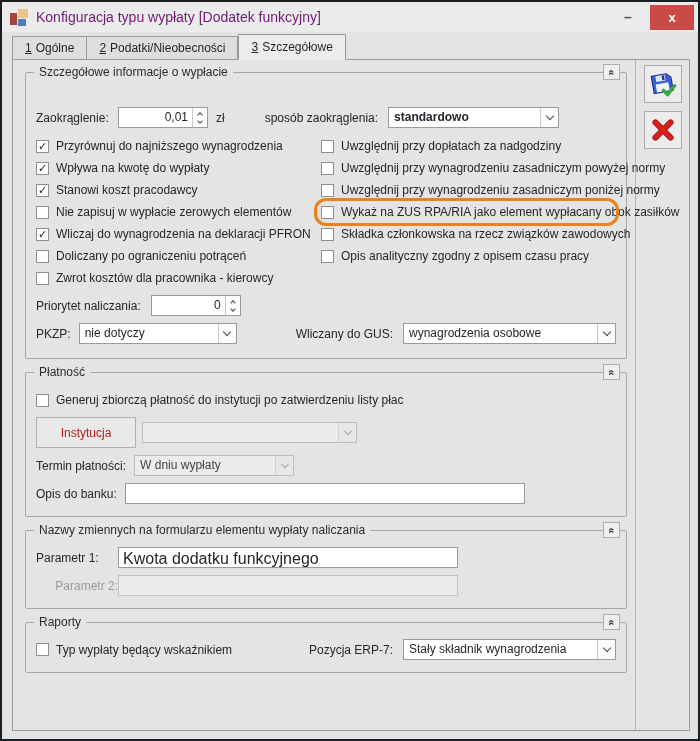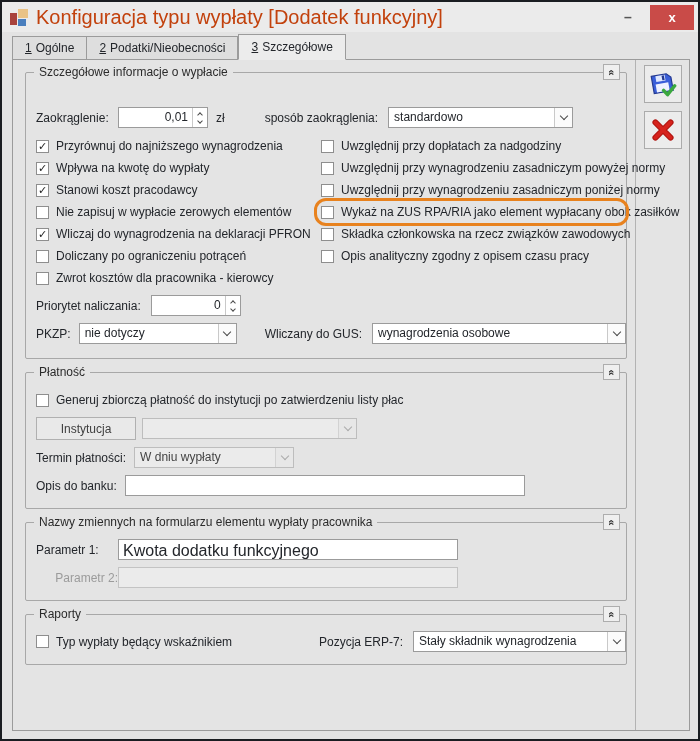--- a/index.html
+++ b/index.html
@@ -8,39 +8,39 @@
 
   .window { width: 700px; height: 741px; border: 2px solid #1a1d21; background: #e3e3e3; display: flex; flex-direction: column; }
 
   
   .titlebar { height: 30px; flex: 0 0 30px; display: flex; align-items: center; padding: 0 4px 0 8px; background: #ebebeb; }
   .app-icon { position: relative; width: 18px; height: 17px; margin-right: 8px; }
   .app-icon i { position: absolute; display: block; }
   .app-icon .lg-red  { left: 0;  top: 4px; width: 7px; height: 12px; background: #a8423c; }
   .app-icon .lg-tan  { left: 8px; top: 0;  width: 10px; height: 9px; background: #eac386; }
   .app-icon .lg-blue { left: 8px; top: 10px; width: 8px; height: 7px; background: #4a7fbe; }
-  .win-title { font-size: 20px; color: #c2410c; flex: 1; white-space: nowrap; overflow: hidden; }
+  .win-title { font-size: 14px; color: #701a75; flex: 1; white-space: nowrap; overflow: hidden; }
   .min-btn { width: 24px; text-align: center; font-weight: bold; color: #555; font-size: 14px; margin-right: 10px; cursor: default; }
   .close-btn { width: 44px; height: 25px; background: #c94b48; color: #fff; font-weight: bold; font-size: 13px; display: flex; align-items: center; justify-content: center; cursor: default; }
 
   
   .tabstrip { display: flex; align-items: flex-end; padding-left: 10px; height: 27px; flex: 0 0 27px; position: relative; z-index: 2; }
   .tab { border: 1px solid #9b9b9b; border-bottom: none; background: #dedede; padding: 0 12px; height: 23px; display: flex; align-items: center; margin-right: 0; }
   .tab + .tab { border-left: none; }
   .tab.active { background: #ececec; height: 26px; border-left: 1px solid #9b9b9b; margin-bottom: -1px; border-bottom: 1px solid #ececec; }
   .tab-num { text-decoration: underline; margin-right: 4px; }
 
   
   .panel { flex: 1; margin: 0 8px 8px 10px; border: 1px solid #9b9b9b; background: #e4e4e4; display: flex; min-height: 0; }
   .main { flex: 1; padding: 12px 8px 0 12px; min-width: 0; }
   .side-toolbar { flex: 0 0 54px; border-left: 1px solid #b3b3b3; display: flex; flex-direction: column; align-items: center; padding-top: 5px; gap: 8px; }
   .tool-btn { width: 38px; height: 38px; border: 1px solid #ababab; background: #ececec; display: flex; align-items: center; justify-content: center; cursor: default; }
 
   
-  .groupbox { position: relative; border: 1px solid #a8a8a8; border-radius: 2px; margin-bottom: 13px; padding: 14px 0 8px 10px; }
+  .groupbox { position: relative; border: 1px solid #a8a8a8; border-radius: 2px; margin-bottom: 13px; padding: 14px 10px 8px 10px; }
   .legend { position: absolute; top: -8px; left: 8px; background: #e4e4e4; padding: 0 5px; color: #2b2b2b; white-space: nowrap; }
   .collapse-btn { position: absolute; top: -9px; right: 6px; width: 17px; height: 16px; border: 1px solid #adadad; background: #efefef; display: flex; align-items: center; justify-content: center; cursor: default; }
   .dbl-chev { display: inline-block; transform: rotate(90deg); font-weight: bold; font-size: 11px; color: #333; line-height: 1; }
 
   
   .row { display: flex; align-items: center; margin-bottom: 7px; }
   .lab { white-space: nowrap; }
   .dim { color: #9b9b9b; text-align: right; }
 
   .field { border: 1px solid #9b9b9b; background: #fff; height: 21px; padding: 2px 4px; font-size: 16px; }
@@ -64,21 +64,21 @@
   .cb-row { display: flex; align-items: center; height: 22px; position: relative; }
   .cb { width: 13px; height: 13px; border: 1px solid #8e8e8e; background: #fff; flex: 0 0 13px; margin-right: 7px; display: flex; align-items: center; justify-content: center; font-size: 11px; font-weight: bold; color: #222; line-height: 1; }
   .cb.on::after { content: "\2713"; }
   .cb-lab { white-space: nowrap; }
   .cb-row.hl::before { content: ""; position: absolute; left: -7px; right: -3px; top: -3px; bottom: -3px; border: 3px solid #e8821e; border-radius: 12px; pointer-events: none; }
 
   .cb-cols { display: flex; margin: 2px 0 6px 0; }
   .cb-col-left { flex: 0 0 285px; }
   .cb-col-right { flex: 1; min-width: 0; }
 
-  .btn { border: 1px solid #b0b0b0; background: #e9e9e9; height: 23px; padding: 0 10px; display: flex; align-items: center; justify-content: center; color: #404040; cursor: default; }
+  .btn { border: 1px solid #b0b0b0; background: #e9e9e9; height: 31px; padding: 0 10px; display: flex; align-items: center; justify-content: center; color: #b91c1c; cursor: default; }
 
   .formula-box { width: 100%; height: 72px; border: 1px solid #b5b5b5; background: #f2f2f2; padding: 4px 6px; overflow: hidden; }
 
   .w80 { flex: 0 0 82px; }
   .mla { margin-left: auto; }
 </style>
 </head>
 <body>
 
 <div class="window">
@@ -122,21 +122,21 @@
           <span class="lab w80">Zaokrąglenie:</span>
           <span class="spin" style="width:90px;">
             <span class="spin-val">0,01</span>
             <span class="spin-btns">
                 <i class="chev up"></i>
                 <i class="chev"></i>
               </span>
           </span>
           <span class="lab" style="margin-left:8px;">zł</span>
           <span class="lab" style="margin-left:40px;">sposób zaokrąglenia:</span>
-          <span class="combo" style="width:185px; margin-left:10px;">
+          <span class="combo" style="width:171px; margin-left:10px;font-weight:bold;">
             <span class="combo-val">standardowo</span>
             <span class="combo-arrow">
                 <i class="chev"></i>
               </span>
           </span>
         </div>
 
         <div class="cb-cols">
           <div class="cb-col-left">
               <div class="cb-row">
@@ -209,21 +209,21 @@
 
         <div class="row" style="margin-bottom:10px;">
           <span class="lab">PKZP:</span>
           <span class="combo" style="width:158px; margin-left:8px;gap:39px;">
             <span class="combo-val">nie dotyczy</span>
             <span class="combo-arrow">
                 <i class="chev"></i>
               </span>
           </span>
           <span class="lab mla" style="margin-right:10px;">Wliczany do GUS:</span>
-          <span class="combo" style="width:254px;">
+          <span class="combo" style="width:213px;">
             <span class="combo-val">wynagrodzenia osobowe</span>
             <span class="combo-arrow">
                 <i class="chev"></i>
               </span>
           </span>
         </div>
       </div>
 
       <div class="groupbox">
         <span class="legend">Płatność</span>
@@ -256,21 +256,21 @@
           </span>
         </div>
 
         <div class="row" style="margin-bottom:4px;">
           <span class="lab">Opis do banku:</span>
           <span class="field" style="width:400px; margin-left:8px;"></span>
         </div>
       </div>
 
       <div class="groupbox">
-        <span class="legend">Nazwy zmiennych na formularzu elementu wypłaty pracownika</span>
+        <span class="legend">Nazwy zmiennych na formularzu elementu wypłaty naliczania</span>
         <span class="collapse-btn">
             <span class="dbl-chev">«</span>
           </span>
 
         <div class="row" style="margin-top:2px;">
           <span class="lab w80">Parametr 1:</span>
           <span class="field" style="width:340px;">Kwota dodatku funkcyjnego</span>
         </div>
         <div class="row" style="margin-bottom:4px;">
           <span class="lab w80 dim">Parametr 2:</span>

